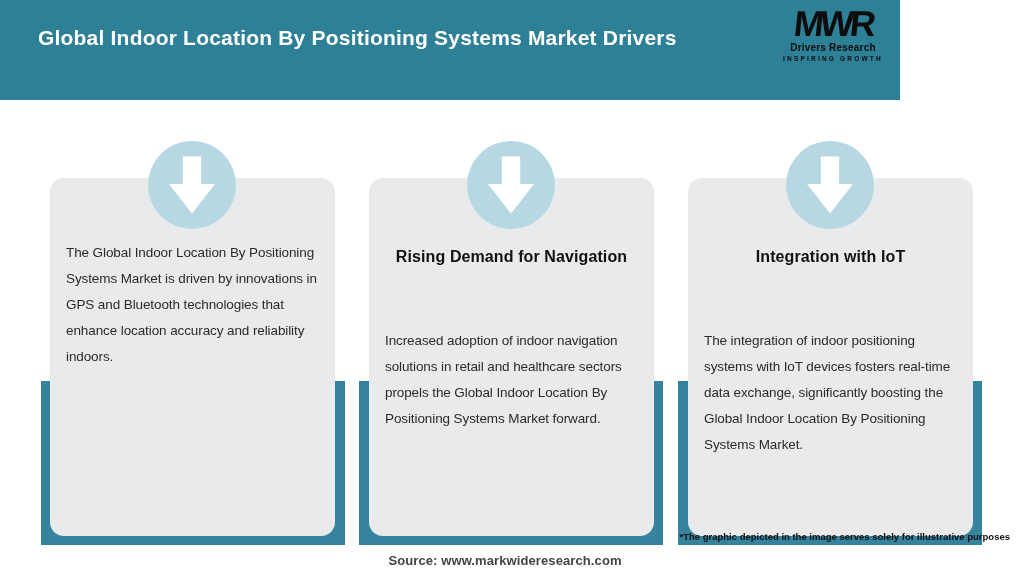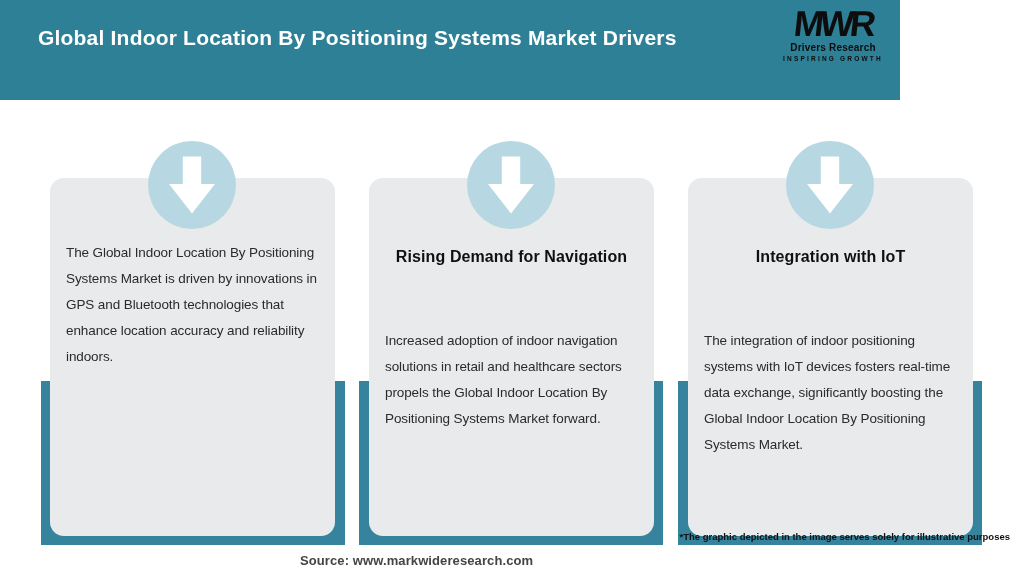--- a/index.html
+++ b/index.html
@@ -48,21 +48,21 @@
   }
   
   .circle{
     position:absolute;top:141px;width:88px;height:88px;border-radius:50%;
     background:var(--circle-blue);display:flex;align-items:center;justify-content:center;
   }
   .circle.c0{left:148px;} .circle.c1{left:467px;} .circle.c2{left:786px;}
   .circle svg{width:46px;height:60px;display:block;}
   
   .source{
-    position:absolute;left:300px;top:553px;width:410px;text-align:left;
+    position:absolute;left:300px;top:553px;width:410px;text-align:center;
     font-size:13px;font-weight:700;color:#444444;letter-spacing:.1px;
   }
   .disclaimer{
     position:absolute;right:14px;top:531px;
     font-size:9.5px;font-weight:600;color:#111111;
   }
 </style>
 </head>
 <body>
 

